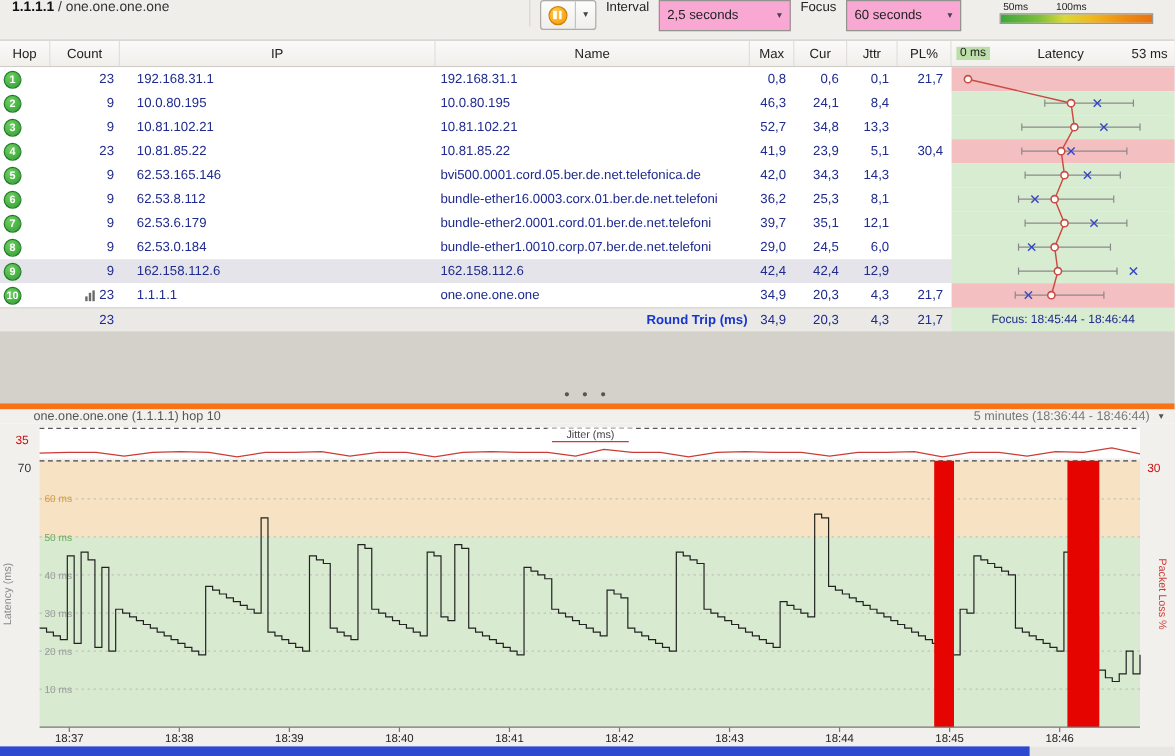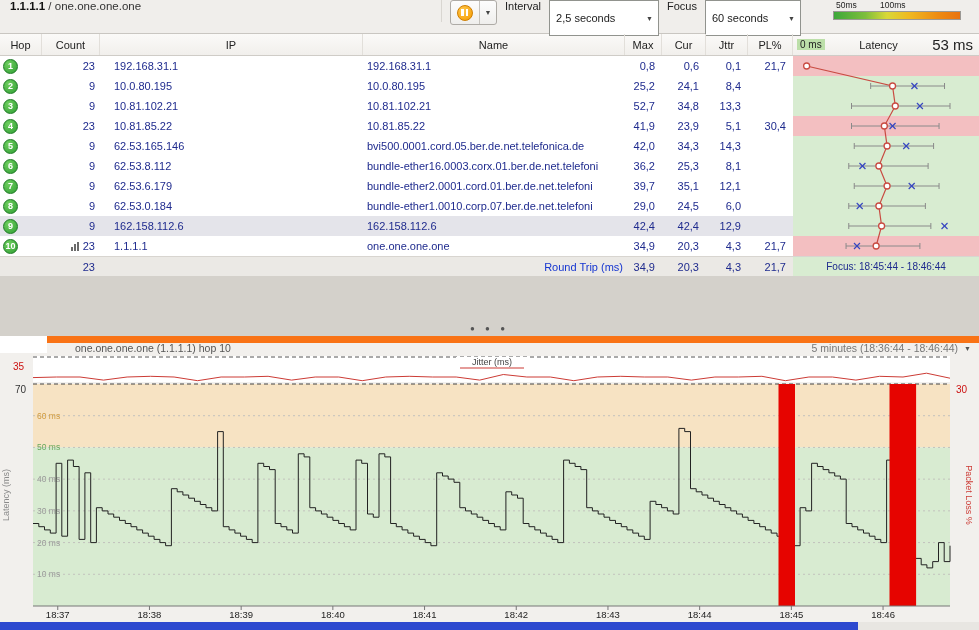--- a/index.html
+++ b/index.html
@@ -17,21 +17,21 @@
               background:linear-gradient(#fdfdfd,#efeeec); overflow:hidden; }
   .pausebtn { width:28px; display:flex; align-items:center; justify-content:center;
               border:none; background:transparent; cursor:pointer; }
   .pause-circle { width:16px; height:16px; border-radius:50%;
                   background:radial-gradient(circle at 35% 30%, #ffc84d, #f59a00);
                   border:1px solid #cf7e00; display:flex; align-items:center; justify-content:center; gap:2px; }
   .pause-circle i { width:2.5px; height:7px; background:#fff; display:block; }
   .dropbtn { width:17px; border:none; border-left:1px solid #c6c3be; background:transparent;
              font-size:7px; color:#444; cursor:pointer; }
   .tb-label { font-size:11px; color:#222; }
-  .select { height:36px; border:1px solid #91938e; background:#ffffff; display:flex; align-items:center;
+  .select { height:26px; border:1px solid #91938e; background:#f9a8d4; display:flex; align-items:center;
             justify-content:space-between; font-size:11px; color:#222; padding:0 5px 0 6px; cursor:pointer; }
   .select .caret { font-size:7px; color:#444; margin-left:6px; }
   .sel-interval { width:110px; }
   .sel-focus { width:96px; }
   .legend { width:128px; display:flex; flex-direction:column; margin-right:2px;margin-left:24px; }
   .legend-labels { position:relative; height:11px; font-size:8.5px; color:#222; }
   .legend-labels .t50 { position:absolute; left:3px; top:0; }
   .legend-labels .t100 { position:absolute; left:47px; top:0; }
   .legend-bar { height:9px; border:1px solid #9b9894;
     background:linear-gradient(90deg,#3da83a 0%,#7ebe3c 25%,#d9d838 42%,#f0b81f 60%,#ee8c12 82%,#e97310 100%); }
@@ -40,48 +40,48 @@
   .cell { display:flex; align-items:center; overflow:hidden; white-space:nowrap; }
   .c-hop{width:42px;} .c-count{width:58px;} .c-ip{width:263px;} .c-name{width:262px;}
   .c-max{width:37px;} .c-cur{width:44px;} .c-jttr{width:42px;} .c-pl{width:45px;} .c-lat{flex:1;}
   .num { justify-content:flex-end; padding-right:7px; }
   .c-count.num { padding-right:5px; }
   .thead { display:flex; height:22px; background:linear-gradient(#fbfaf8,#f1efec);
            border-bottom:1px solid #cfccc7; font-size:11px; color:#222; }
   .thead .cell { justify-content:center; border-right:1px solid #e2dfda; }
   .thead .c-lat { justify-content:space-between; padding:0 6px 0 4px; border-right:none; }
   .lat-min-chip { background:#bcdfa9; padding:0 3px; font-size:10px; }
-  .lat-max-lbl { font-size:15px; }
+  .lat-max-lbl { font-size:11px; }
   .trow { display:flex; height:20px; font-size:11px; color:#1f2b8e; background:#fff; }
   .trow.selected { background:#e4e4ea; }
   .c-ip { padding-left:14px; } .c-name { padding-left:4px; }
   .hopbadge { display:inline-flex; width:15px; height:15px; border-radius:50%;
               background:radial-gradient(circle at 35% 30%, #6fcf5f, #2f9e33);
               border:1px solid #1d7a24; color:#fff; font-size:9px; font-weight:bold;
               align-items:center; justify-content:center; margin-left:3px; }
   .minibars { display:inline-flex; align-items:flex-end; gap:1px; margin-right:4px; }
   .minibars i { width:2px; background:#6b6b6b; display:block; }
   .minibars i:nth-child(1){height:4px;} .minibars i:nth-child(2){height:7px;} .minibars i:nth-child(3){height:9px;}
   .lat-ok { background:#d8ecd1; }
   .lat-loss { background:#f3bfc1; }
   #hop-overlay { position:absolute; left:793px; top:56px; pointer-events:none; }
   .tfoot { display:flex; height:20px; background:#ebe9e5; border-top:1px solid #d8d5d0;
            font-size:11px; color:#1f2b8e; }
-  .foot-label { justify-content:flex-end; color:#1636d1; font-weight:normal; padding-right:2px; }
+  .foot-label { justify-content:flex-end; color:#1636d1; font-weight:bold; padding-right:2px; }
   .foot-focus { background:#d8ecd1; justify-content:center; font-size:10px; }
 
   
   .gap { height:60px; background:#d4d1cb; position:relative; }
   .dots { position:absolute; left:0; right:0; bottom:3px; text-align:center;
           font-size:8px; letter-spacing:4px; color:#555; cursor:row-resize; }
 
   
-  .gheader { height:17px; background:#f2f0ed; border-top:7px solid #f97316; display:flex;
+  .gheader { height:17px; background:#f2f0ed; border-top:5px solid #f97316; display:flex;
              justify-content:space-between; align-items:center; padding:0 8px 0 28px;
-             font-size:10.5px; color:#555;margin-left:47px; }
+             font-size:10.5px; color:#555; }
   .gheader .right { display:flex; align-items:center; gap:6px; color:#777; }
   .gheader .caret { font-size:7px; color:#555; }
   #timeline { display:block; background:#f2f0ed; }
   .focusrow { height:8px; background:#e8e6e2; }
   #focusbar { height:8px; background:#2d49cf; width:0; }
 </style>
 </head>
 <body>
 
 <div class="app">
@@ -152,21 +152,21 @@
       </div>
       <div class="trow">
         <div class="cell c-hop">
           <span class="hopbadge">2</span>
         </div>
         <div class="cell c-count num">
           <span>9</span>
         </div>
         <div class="cell c-ip">10.0.80.195</div>
         <div class="cell c-name">10.0.80.195</div>
-        <div class="cell c-max num">25,2</div>
+        <div class="cell c-max num">46,3</div>
         <div class="cell c-cur num">24,1</div>
         <div class="cell c-jttr num">8,4</div>
         <div class="cell c-pl num"></div>
         <div class="cell c-lat lat-ok"></div>
       </div>
       <div class="trow">
         <div class="cell c-hop">
           <span class="hopbadge">3</span>
         </div>
         <div class="cell c-count num">

